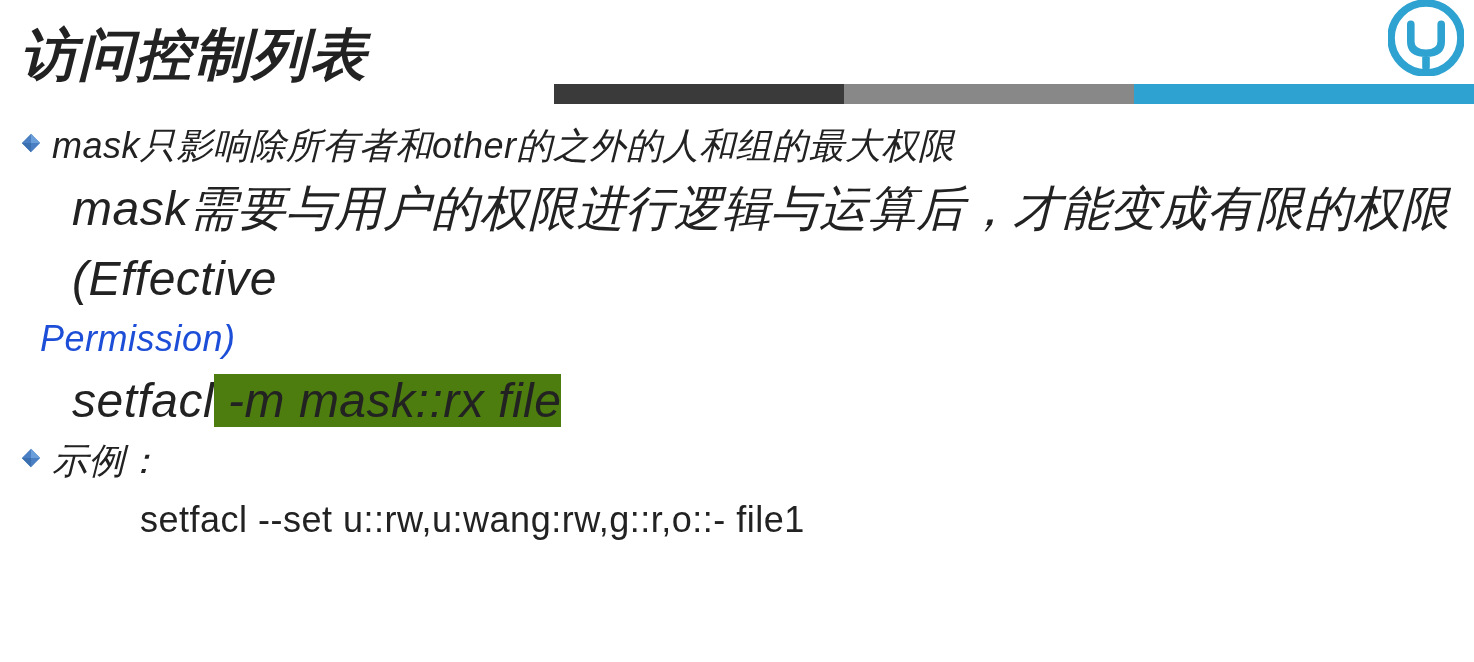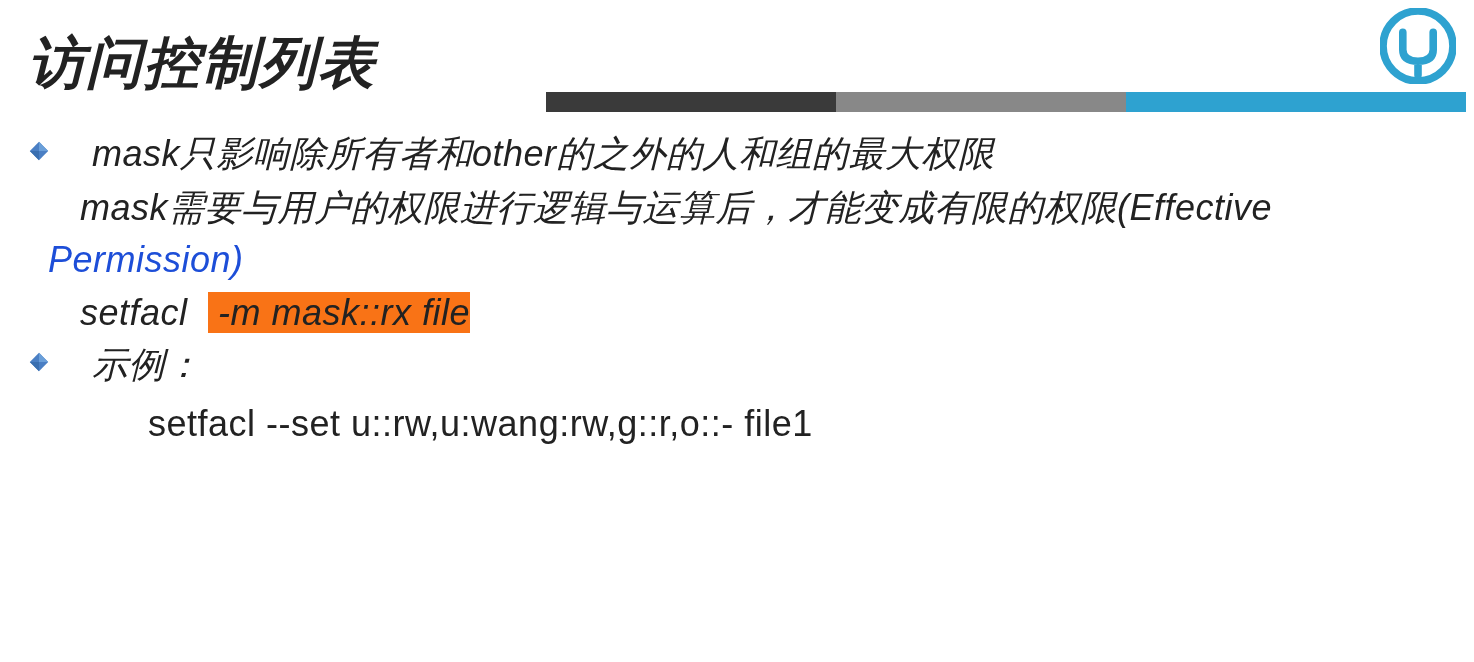--- a/index.html
+++ b/index.html
@@ -11,21 +11,21 @@
       width: 1474px;
       height: 662px;
       background: #ffffff;
       font-family: "Microsoft YaHei", "微软雅黑", sans-serif;
       position: relative;
       overflow: hidden;
     }
     .slide-container {
       width: 100%;
       height: 100%;
-      padding: 8px;
+      padding: 0;
     }
     .header {
       position: relative;
       height: 110px;
     }
     .title {
       position: absolute;
       top: 18px;
       left: 20px;
       font-size: 56px;
@@ -64,59 +64,57 @@
       width: 340px;
       background: #2ea2d0;
     }
     .content {
       padding: 10px 20px 0 20px;
     }
     .bullet-item {
       display: flex;
       align-items: flex-start;
       margin-bottom: 2px;
-      gap: 32px;
     }
     .bullet-diamond {
       width: 22px;
       height: 22px;
       flex-shrink: 0;
       margin-top: 12px;
       margin-right: 10px;
     }
     .bullet-diamond svg {
       width: 100%;
       height: 100%;
     }
     .bullet-text {
       font-size: 36px;
       color: #222;
       line-height: 1.45;
       font-style: italic;
       letter-spacing: 0.5px;
     }
     .sub-text {
-      font-size: 36px;
+      font-size: 48px;
       color: #222;
       line-height: 1.45;
       font-style: italic;
       margin-left: 52px;
       letter-spacing: 0.5px;
     }
     .sub-text-nounindent {
       font-size: 36px;
       color: #1d4ed8;
       line-height: 1.45;
       font-style: italic;
       margin-left: 20px;
       letter-spacing: 0.5px;
     }
     .highlight {
-      background: #f97316;
-      margin-left: 20px;
+      background: #4d7c0f;
     }
     .code-example {
       font-size: 36px;
       color: #222;
       line-height: 1.7;
       margin-left: 120px;
       letter-spacing: 0.5px;
     }
   </style>
 </head>

